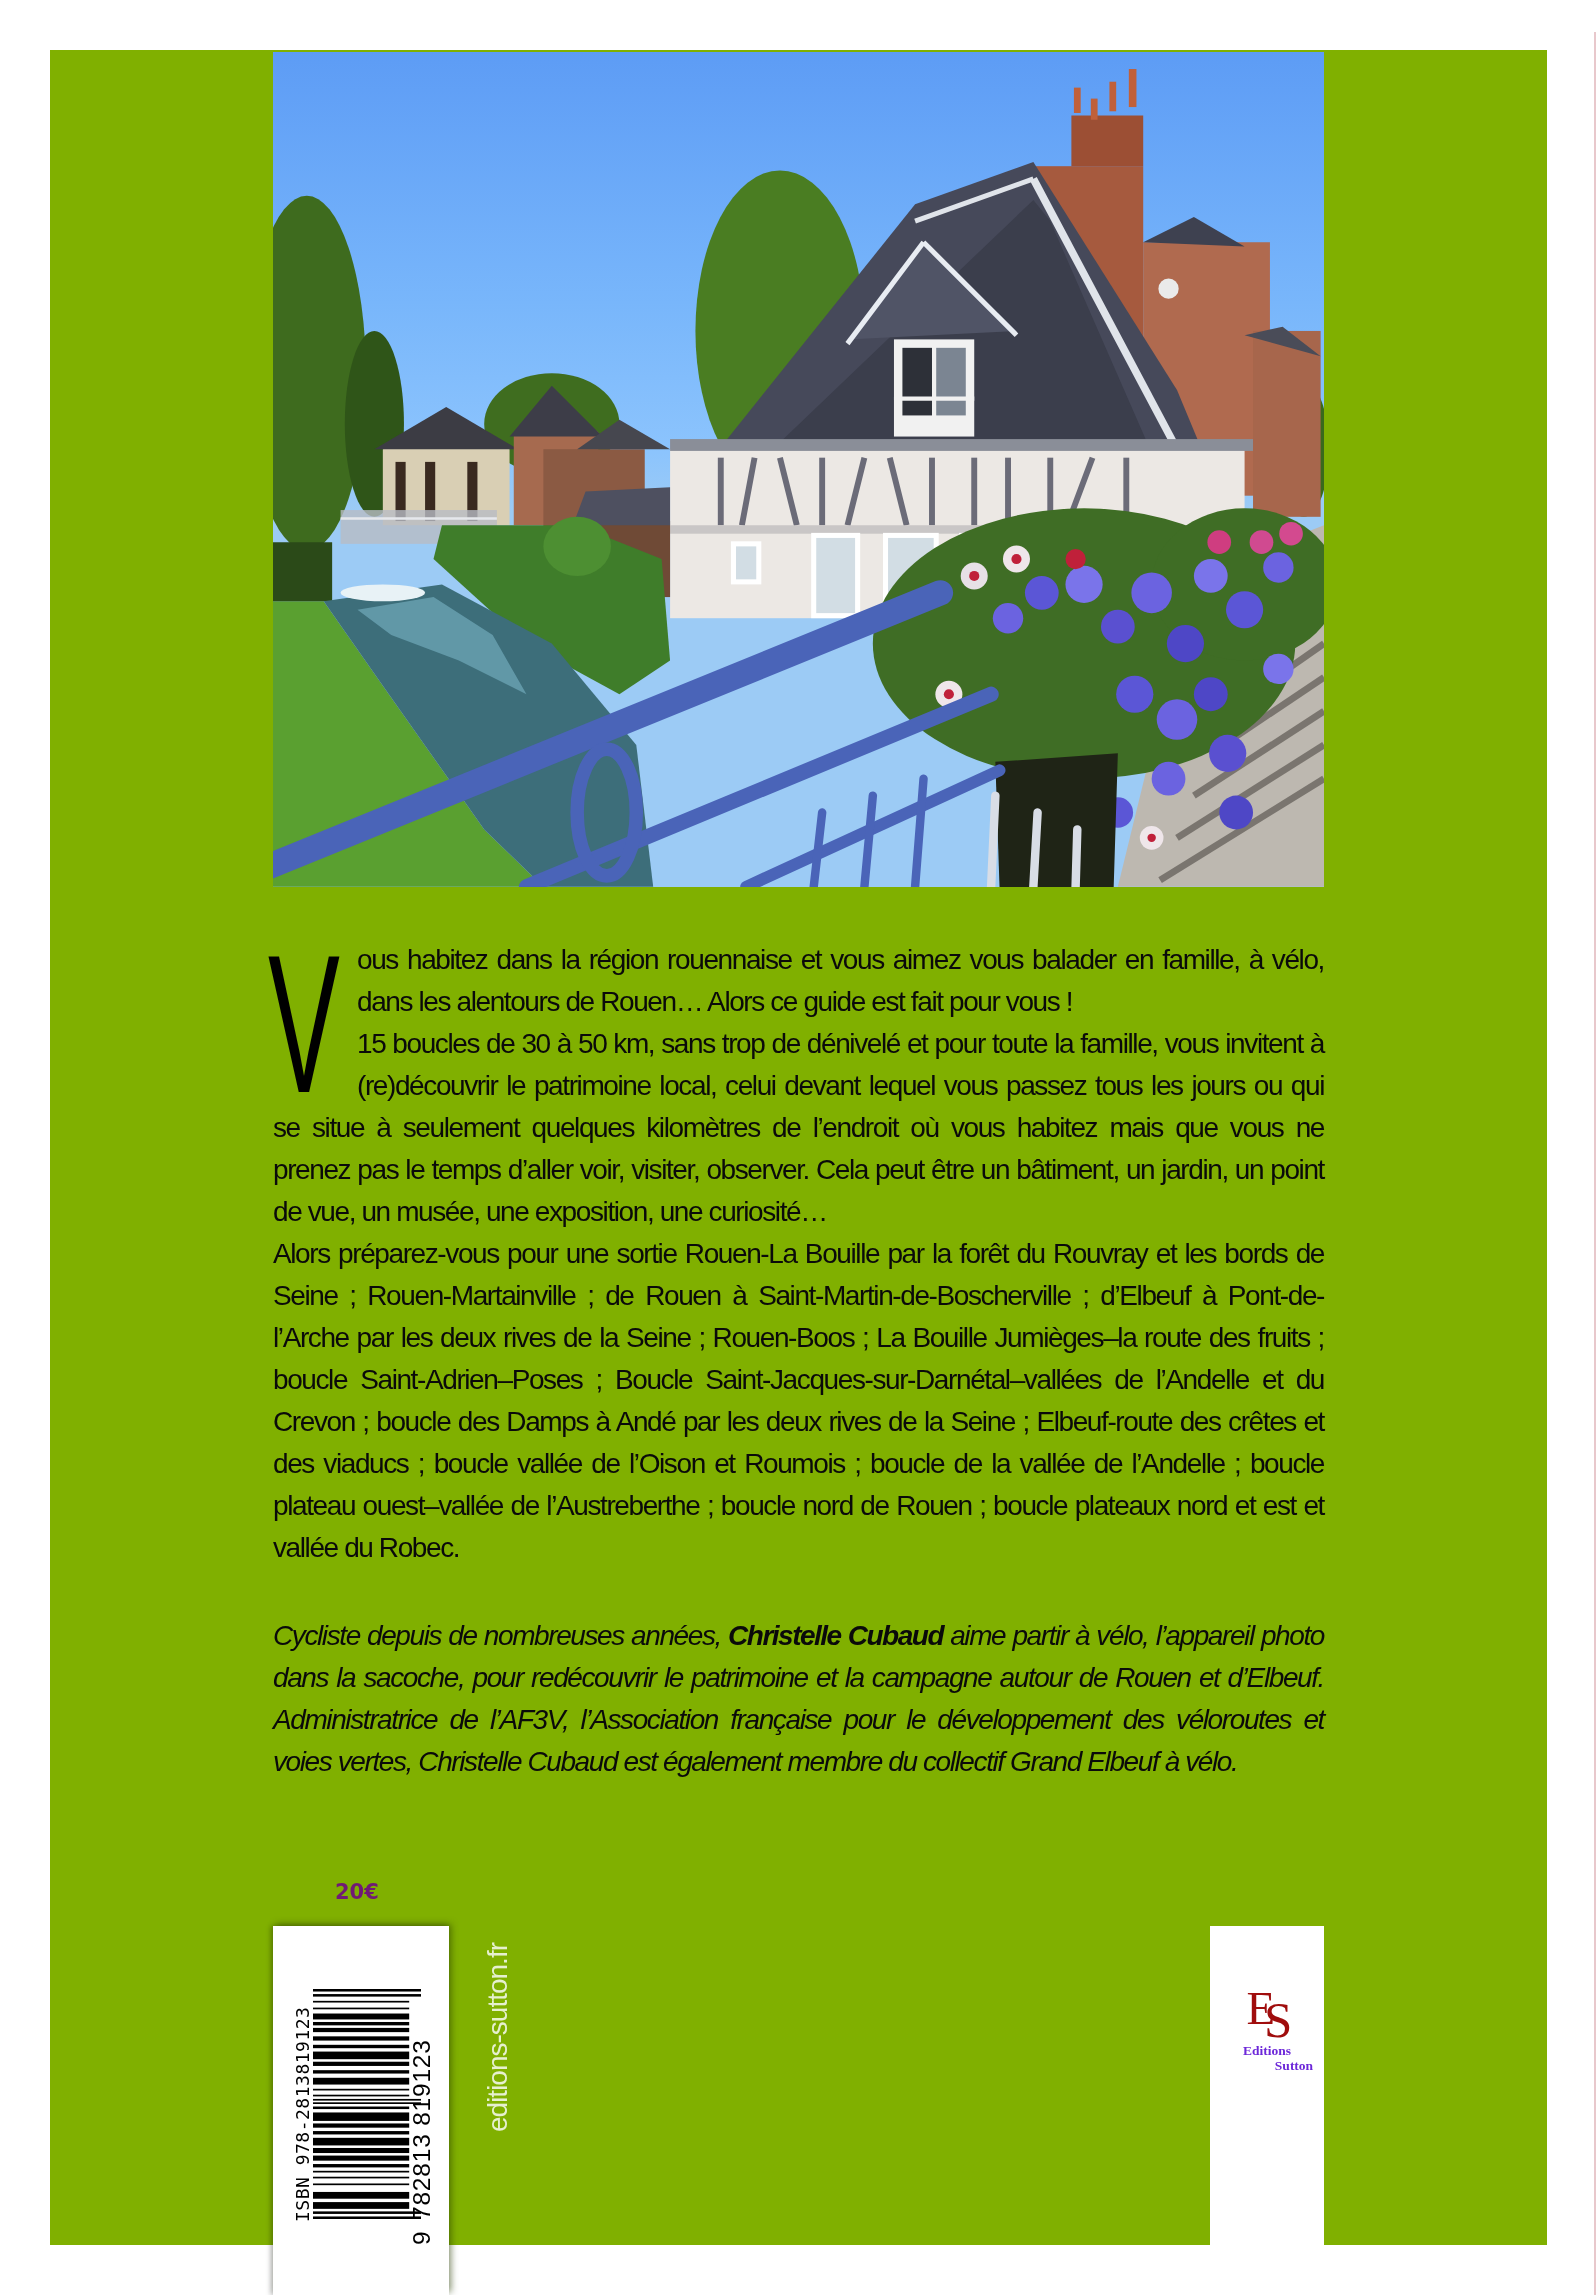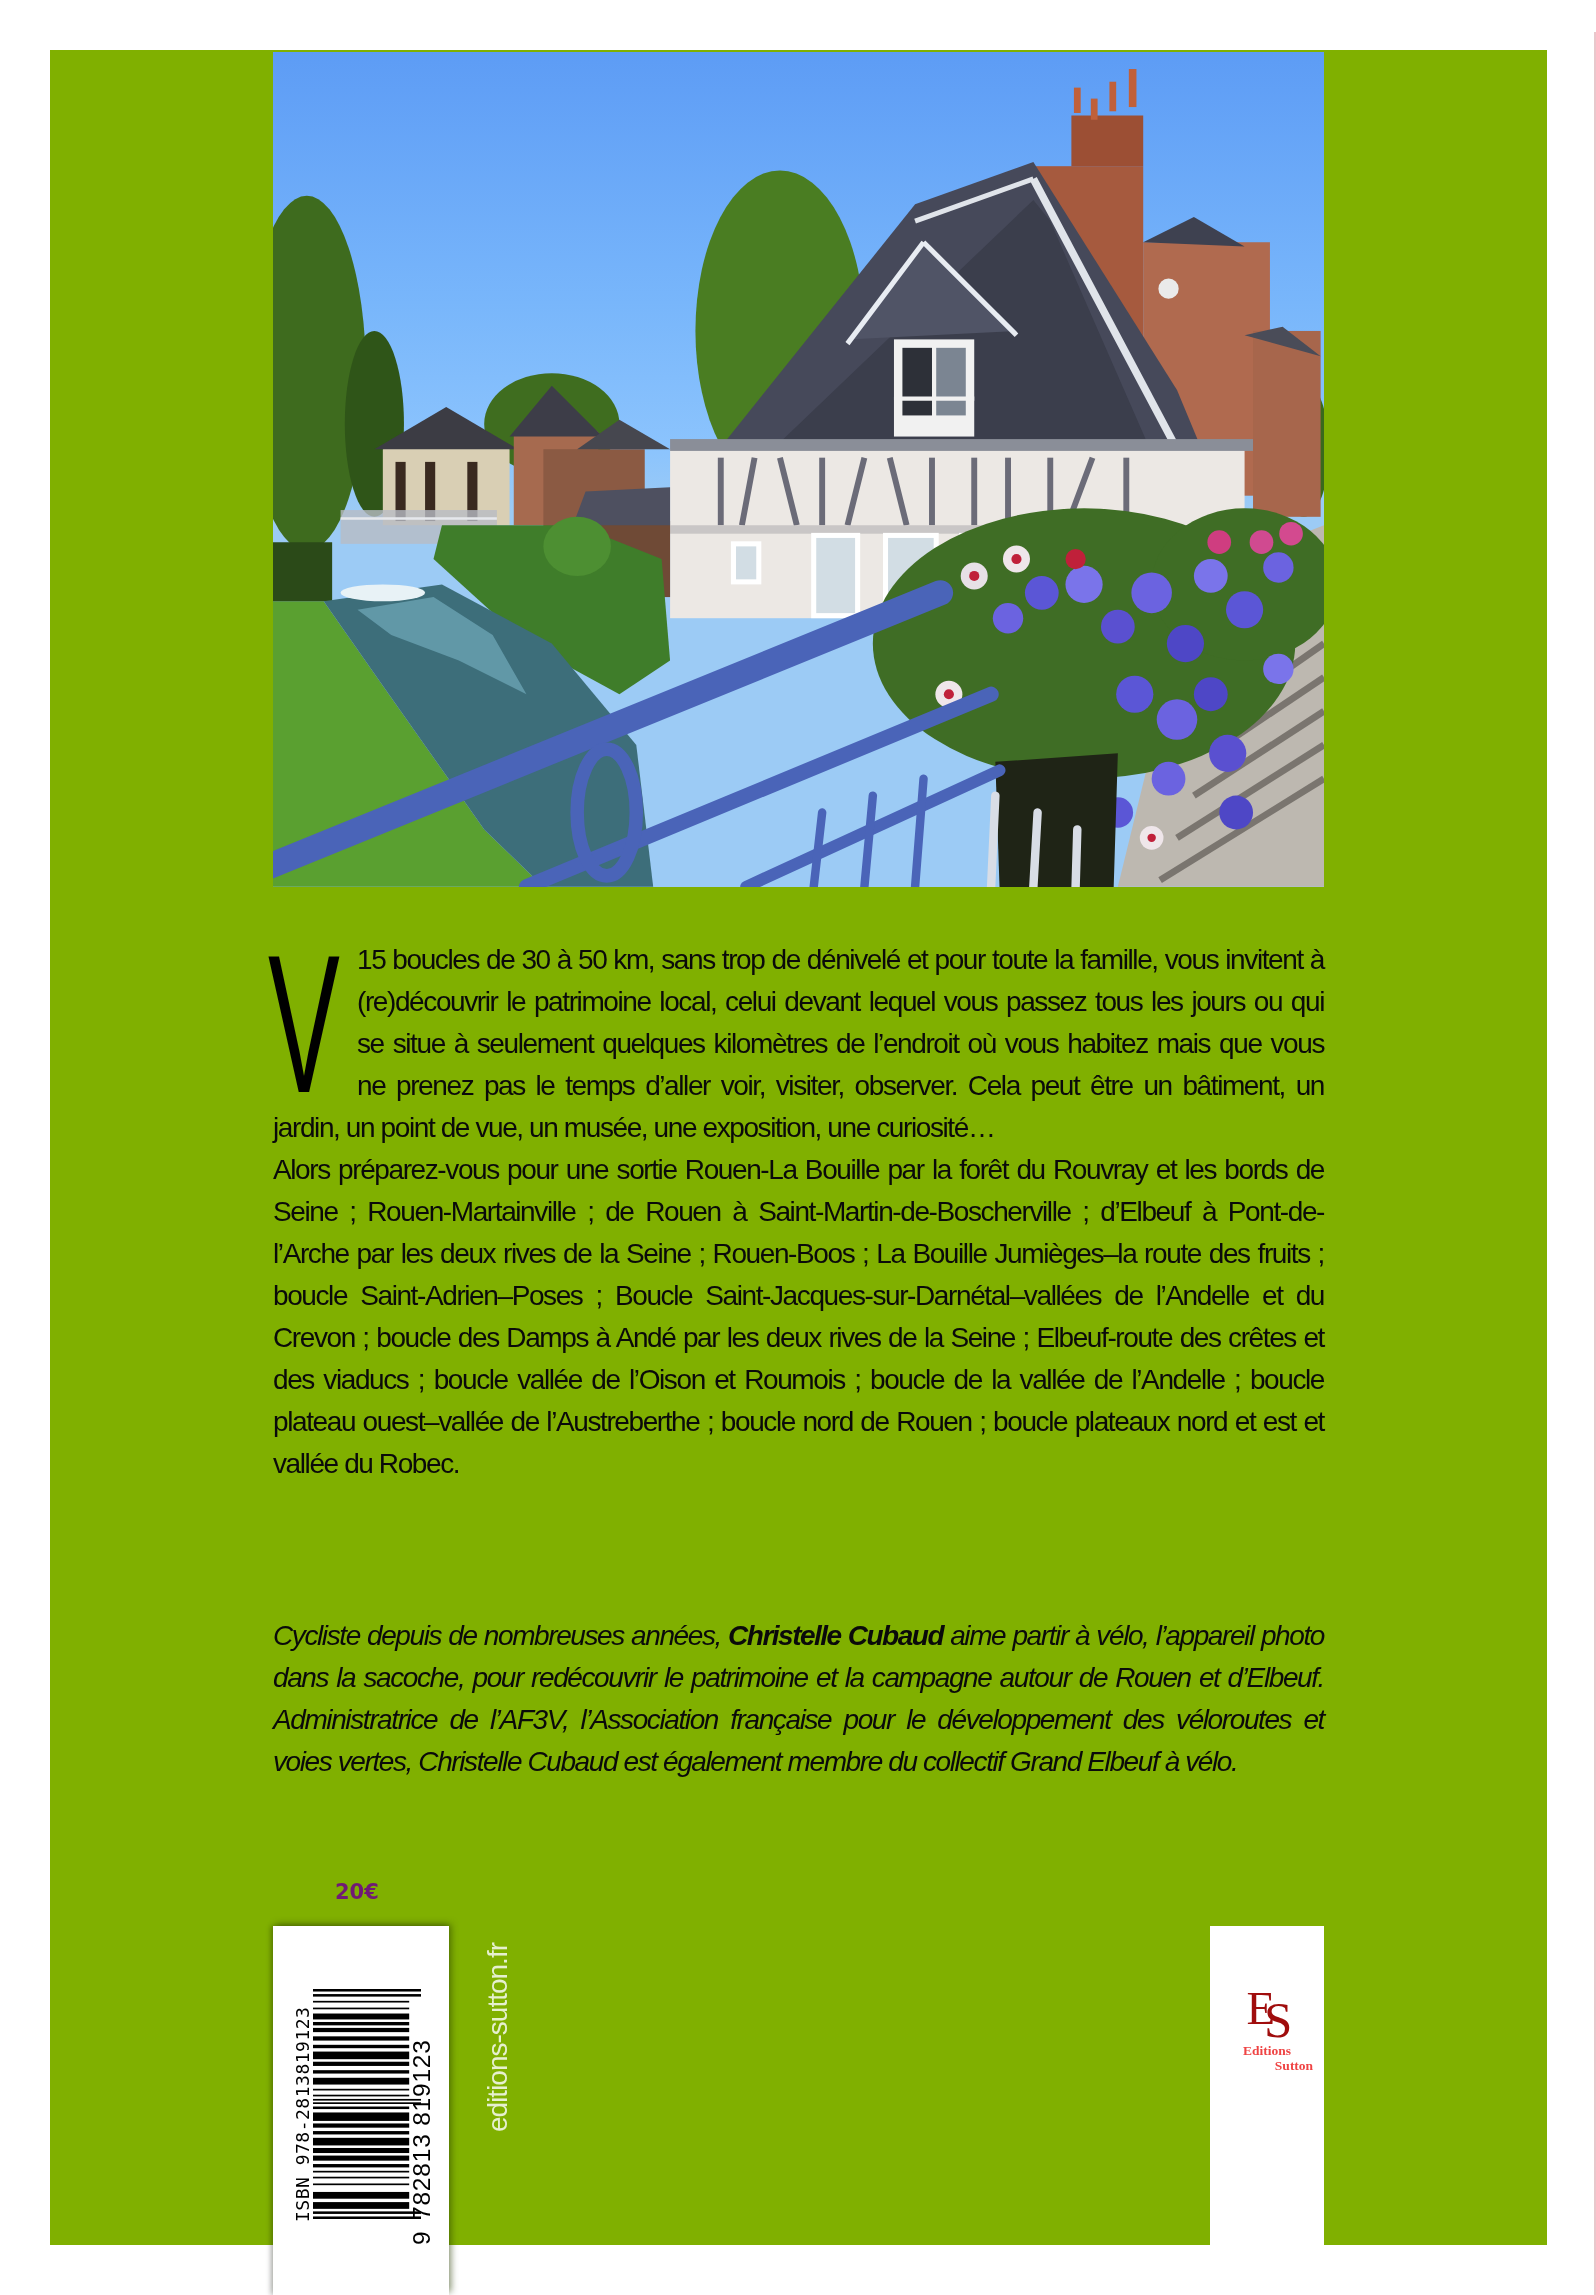--- a/index.html
+++ b/index.html
@@ -111,21 +111,21 @@
     background: #ffffff;
   }
   .logo-mark {
     position: absolute; left: 34px; top: 59px; width: 51px; height: 59px;
     font-family: "Liberation Serif", serif; color: #a00d0d;
   }
   .logo-e { position: absolute; left: 2.5px; top: 0; font-size: 47px; line-height: 47px; }
   .logo-s { position: absolute; left: 20px; top: 10px; font-size: 51px; line-height: 51px; }
   .logo-name {
     position: absolute; left: 0; width: 114px; text-align: center;
-    font-family: "Liberation Serif", serif; color: #ef4444; font-size: 13.5px; font-weight: bold;
+    font-family: "Liberation Serif", serif; color: #6d28d9; font-size: 13.5px; font-weight: bold;
     line-height: 14.4px;
   }
 </style>
 </head>
 <body>
 
 <div class="cover"></div>
 <div class="right-edge-line"></div>
 
 <div class="photo">
@@ -270,20 +270,21 @@
       <line x1="760" y1="988" x2="770" y2="860" stroke-width="10"></line>
       <line x1="850" y1="988" x2="855" y2="880" stroke="#d8dde6" stroke-width="10"></line>
       <line x1="900" y1="988" x2="905" y2="900" stroke="#d8dde6" stroke-width="10"></line>
       <line x1="950" y1="988" x2="952" y2="920" stroke="#d8dde6" stroke-width="10"></line>
     </g>
   </svg>
 </div>
 
 <div class="text-block main-text">
   <span class="drop-cap">V</span>
+  <p>ous habitez dans la région rouennaise et vous aimez vous balader en famille, à vélo, dans les alentours de Rouen… Alors ce guide est fait pour vous !</p>
   <p>15 boucles de 30 à 50 km, sans trop de dénivelé et pour toute la famille, vous invitent à (re)découvrir le patrimoine local, celui devant lequel vous passez tous les jours ou qui se situe à seulement quelques kilomètres de l’endroit où vous habitez mais que vous ne prenez pas le temps d’aller voir, visiter, observer. Cela peut être un bâtiment, un jardin, un point de vue, un musée, une exposition, une curiosité…</p>
   <p>Alors préparez-vous pour une sortie Rouen-La Bouille par la forêt du Rouvray et les bords de Seine ; Rouen-Martainville ; de Rouen à Saint-Martin-de-Boscherville ; d’Elbeuf à Pont-de-l’Arche par les deux rives de la Seine ; Rouen-Boos ; La Bouille Jumièges–la route des fruits ; boucle Saint-Adrien–Poses ; Boucle Saint-Jacques-sur-Darnétal–vallées de l’Andelle et du Crevon ; boucle des Damps à Andé par les deux rives de la Seine ; Elbeuf-route des crêtes et des viaducs ; boucle vallée de l’Oison et Roumois ; boucle de la vallée de l’Andelle ; boucle plateau ouest–vallée de l’Austreberthe ; boucle nord de Rouen ; boucle plateaux nord et est et vallée du Robec.</p>
 </div>
 
 <div class="text-block bio-text">
   <p><span>Cycliste depuis de nombreuses années, </span><b>Christelle Cubaud</b><span> aime partir à vélo, l’appareil photo dans la sacoche, pour redécouvrir le patrimoine et la campagne autour de Rouen et d’Elbeuf. Administratrice de l’AF3V, l’Association française pour le développement des véloroutes et voies vertes, Christelle Cubaud est également membre du collectif Grand Elbeuf à vélo.</span></p>
 </div>
 
 <div class="price">20€</div>
 

